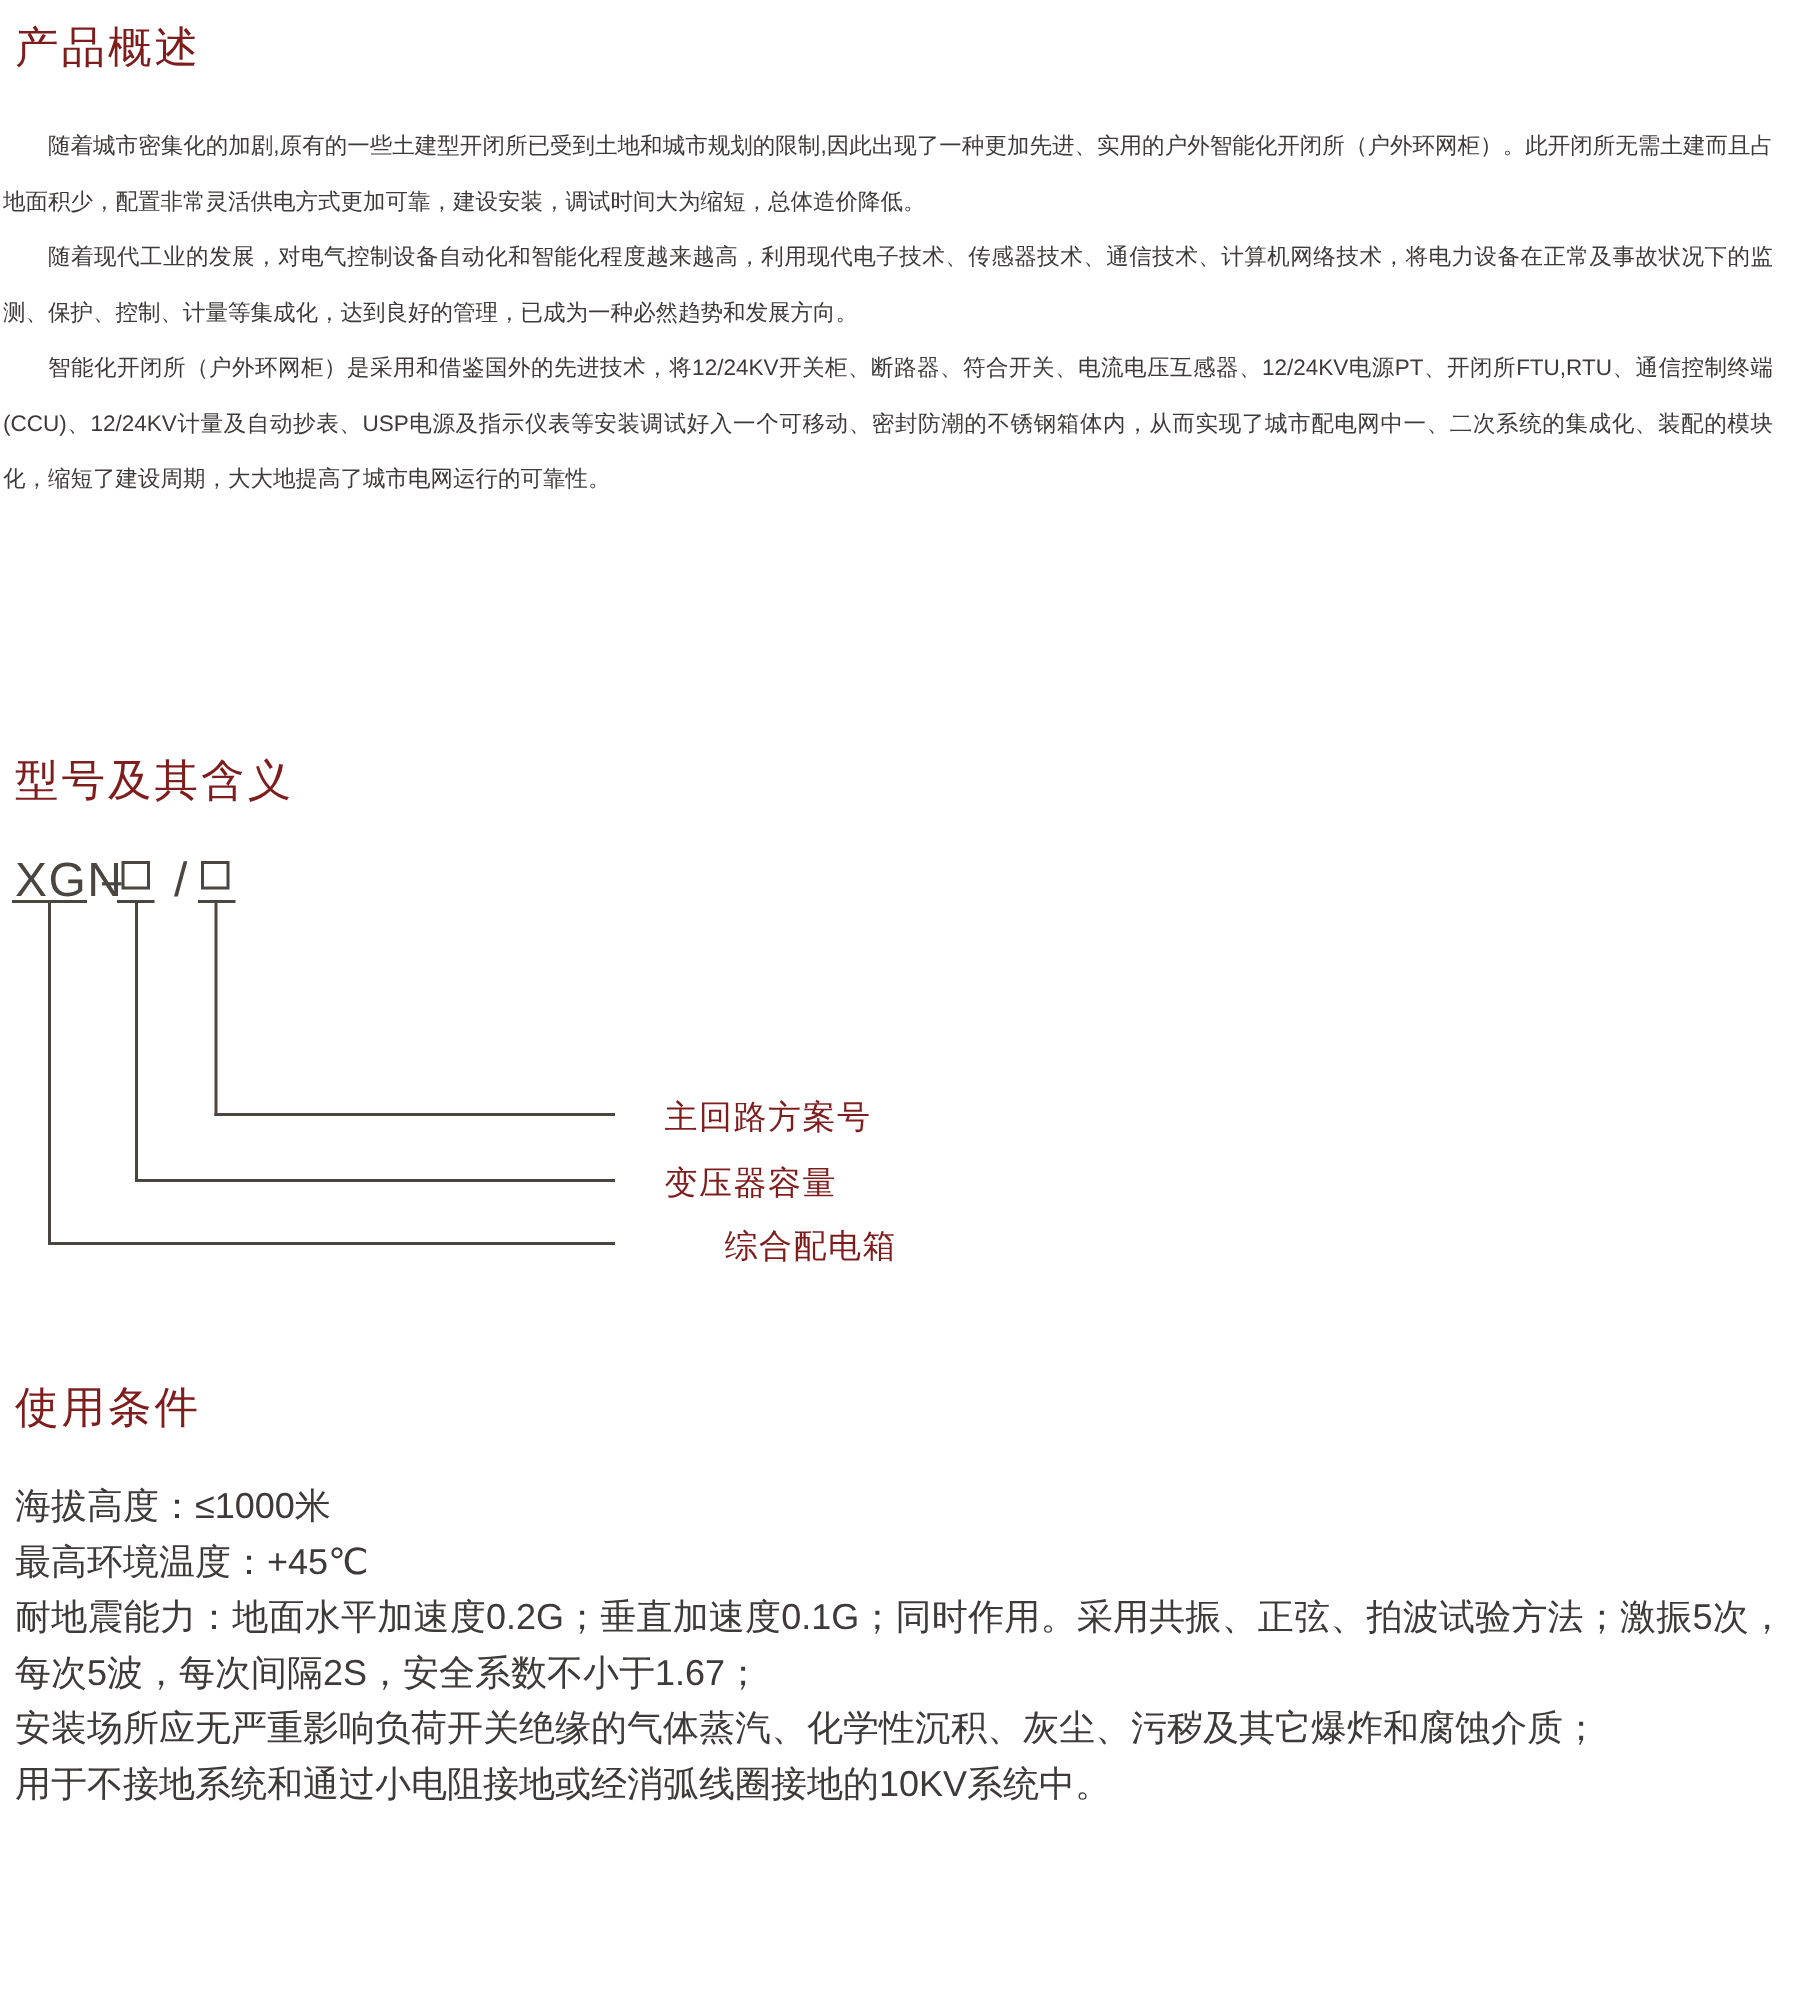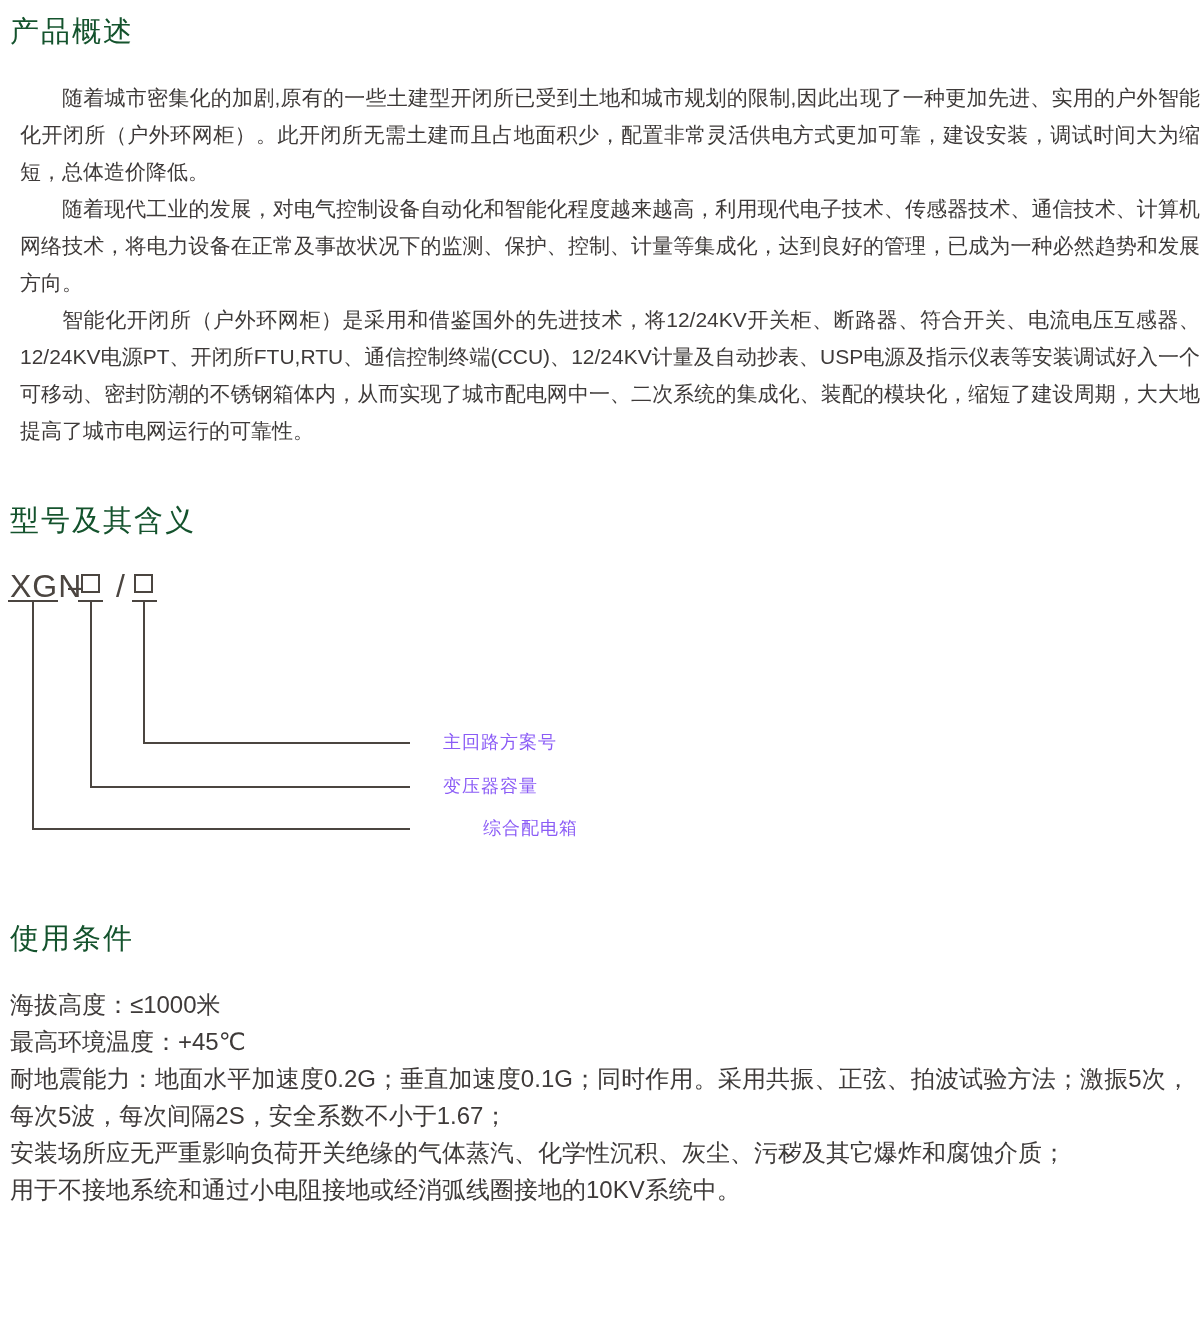--- a/index.html
+++ b/index.html
@@ -12,33 +12,33 @@
     font-family: "Liberation Sans", "DejaVu Sans", sans-serif;
     color: #3e3a39;
     overflow: hidden;
   }
   .section-heading {
     position: absolute;
     left: 10px;
     font-size: 29px;
     font-weight: 500;
     letter-spacing: 2px;
-    color: #14532d;
+    color: #7f1d1d;
     white-space: nowrap;
   }
   #heading-overview   { top: 12px; }
   #heading-model      { top: 501px; }
   #heading-conditions { top: 919px; }
 
   .overview-text {
     position: absolute;
     top: 79px;
-    left: 20px;
+    left: 2px;
     width: 1180px;
-    font-size: 21px;
+    font-size: 15px;
     line-height: 37px;
     text-align: justify;
   }
   .overview-text p { text-indent: 2em; }
 
   
   .diagram {
     position: absolute;
     top: 568px;
     left: 10px;
@@ -64,23 +64,23 @@
     background: #ffffff;
   }
   #model-box-1 { left: 71px; }
   #model-box-2 { left: 124px; }
   .dline { position: absolute; background: #4b4540; }
   .dline.h { height: 2px; }
   .dline.v { width: 2px; }
   .diagram-label {
     position: absolute;
     left: 433px;
-    font-size: 18px;
+    font-size: 22px;
     letter-spacing: 1px;
-    color: #8b5cf6;
+    color: #7f1d1d;
     white-space: nowrap;
   }
 
   
   .conditions-list {
     position: absolute;
     top: 986px;
     left: 10px;
     width: 1180px;
     font-size: 24px;

